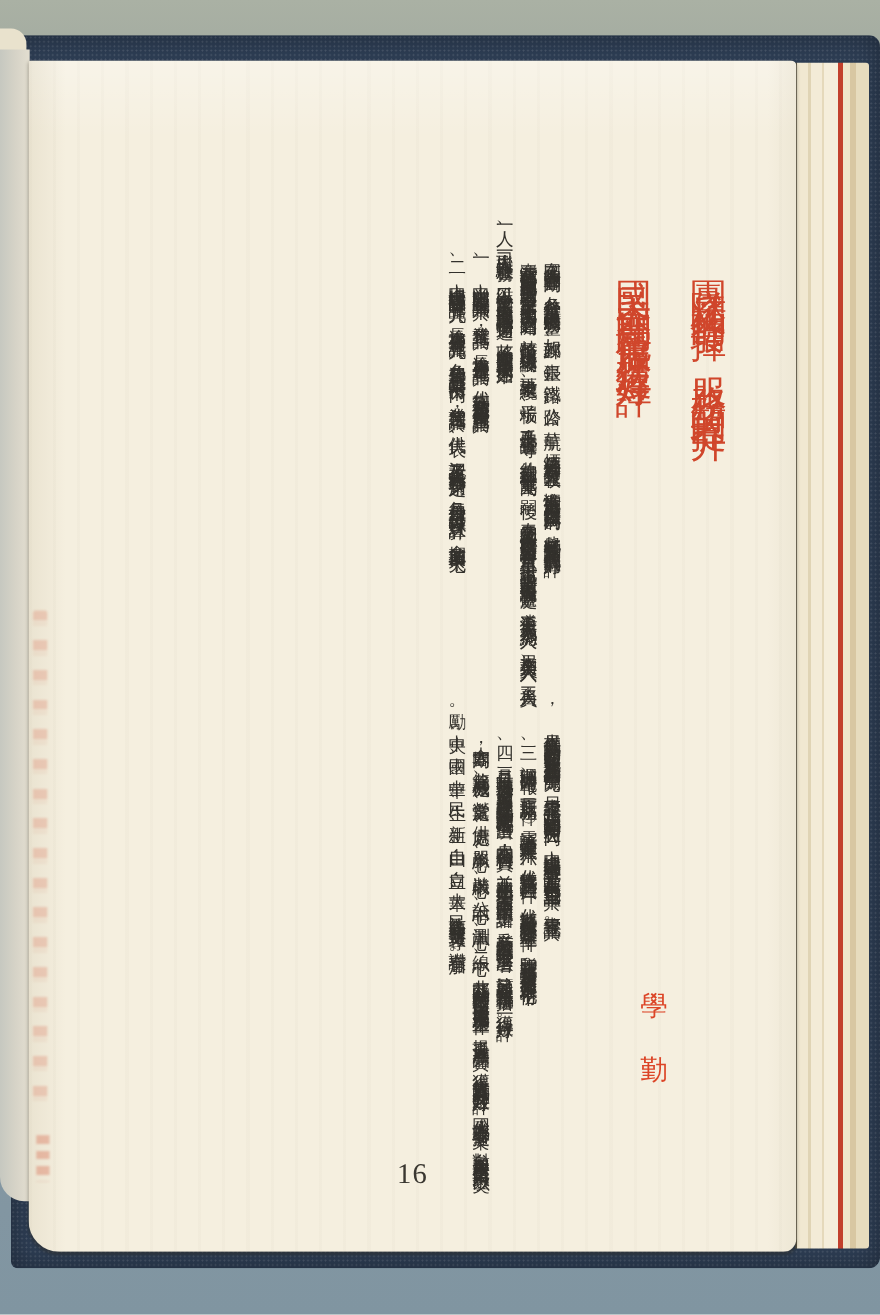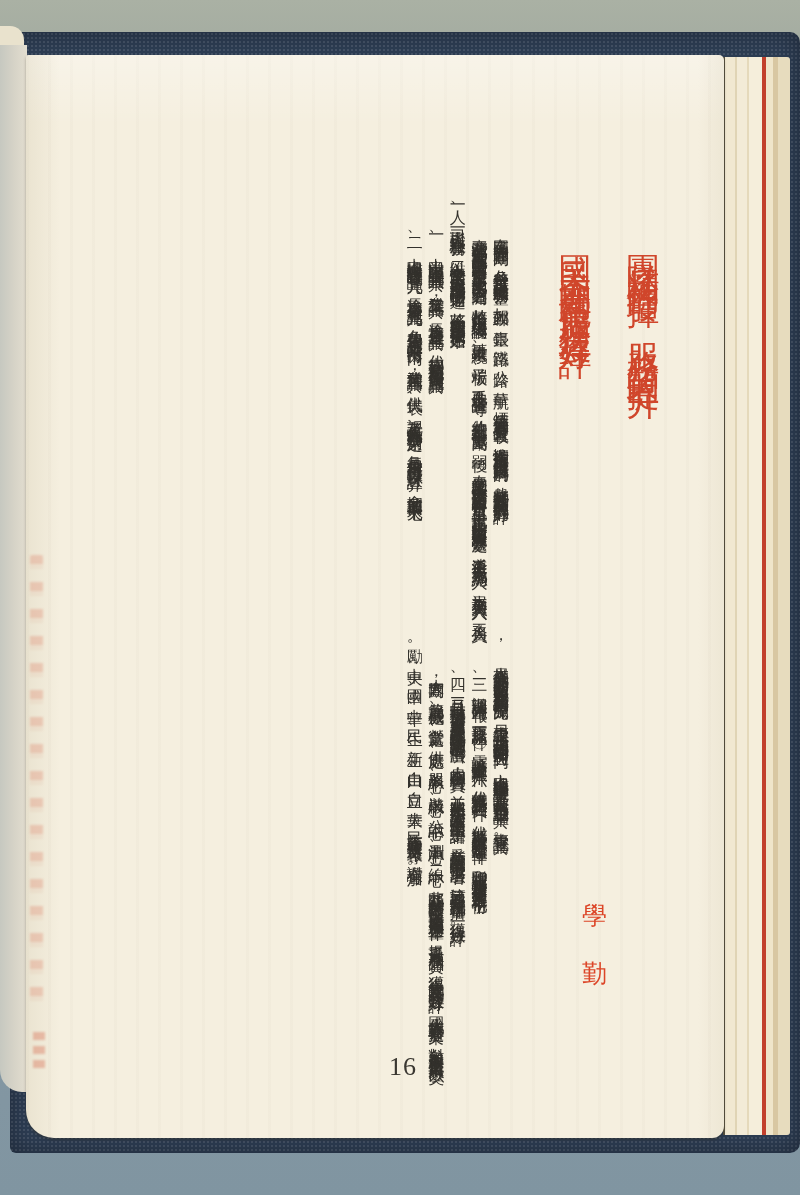--- a/index.html
+++ b/index.html
@@ -87,21 +87,21 @@
   .seal-char{
     position:absolute;left:582px;
     font-size:25px;color:var(--seal-red,#dc4527);
     line-height:1;letter-spacing:0;
   }
   .seal-char.top{top:903px;}
   .seal-char.bottom{top:961px;}
   
   .page-number{
     position:absolute;left:26px;top:1052px;width:698px;
-    text-align:center;font-size:26px;color:#3a3731;letter-spacing:1px;margin-left:28px;
+    text-align:center;font-size:26px;color:#3a3731;letter-spacing:1px;
   }
 </style>
 </head>
 <body>
 
 <div class="scene">
   <div class="cover"></div>
   <div class="page-stack"></div>
   <div class="corner-blob"></div>
   <div class="left-edge"></div>

